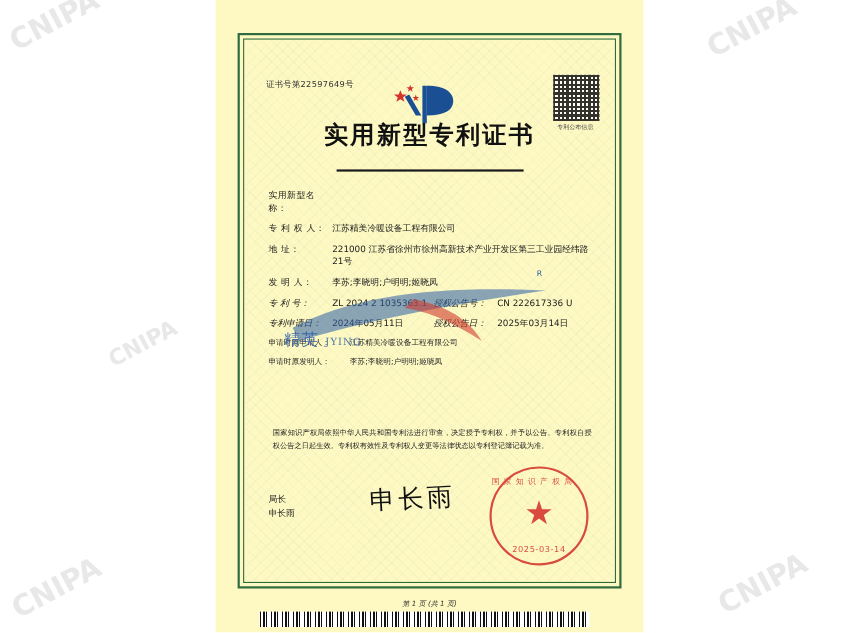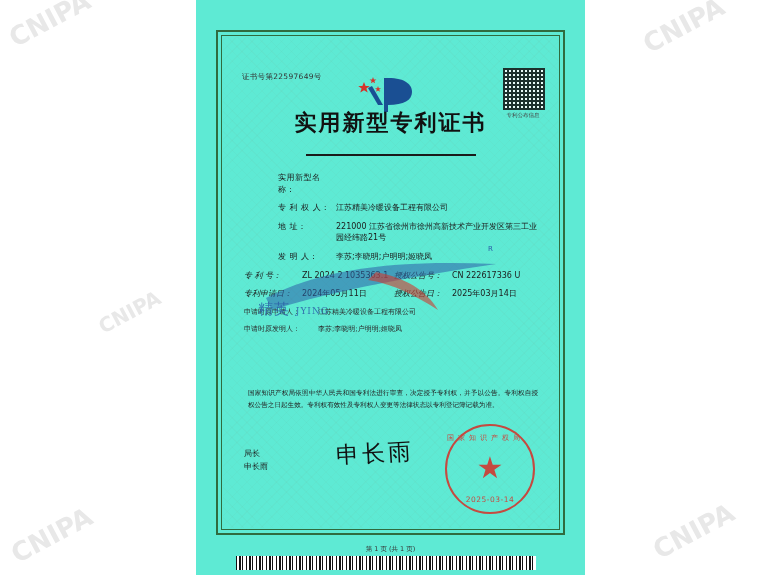--- a/index.html
+++ b/index.html
@@ -12,21 +12,21 @@
   .page{
     position:relative;
     width:781px;height:575px;
     background:#ffffff;
   }
   
   .sheet{
     position:absolute;
     left:196px;top:0px;
     width:389px;height:575px;
-    background:#5eead4;
+    background:#fef9c3;
     overflow:hidden;
   }
   
   .border-outer{
     position:absolute;
     left:20px;top:30px;
     width:349px;height:505px;
     border:2px solid #2f6b3f;
     box-sizing:border-box;
   }
@@ -84,21 +84,20 @@
   }
   
   .fields{
     position:absolute;left:48px;top:172px;width:300px;
     font-size:8px;color:#1b1b1b;line-height:1.45;
   }
   .row{display:flex;margin-bottom:7px;}
   .lbl{
     width:58px;flex:none;
     letter-spacing:.5px;
-    margin-left:34px;
   }
   .val{flex:1;}
   .row2{display:flex;margin-bottom:7px;}
   .half{display:flex;flex:1;}
   .lbl-s{width:58px;flex:none;font-style:italic;}
   .val-s{flex:1;}
   .tiny{font-size:7px;color:#2b2b2b;}
   
   .wm{
     position:absolute;left:60px;top:248px;width:260px;height:80px;
@@ -144,21 +143,21 @@
   .seal .toptext{
     position:absolute;left:0;right:0;top:7px;text-align:left;
     font-size:7px;letter-spacing:4px;
   }
   .seal .datetext{
     position:absolute;left:0;right:0;bottom:8px;text-align:center;
     font-size:7.5px;letter-spacing:.5px;
   }
   .pagefoot{
     position:absolute;left:0;right:0;top:545px;text-align:center;
-    font-size:6.5px;color:#333;
+    font-size:6.5px;color:#333;font-style:italic;
   }
   
   .barcode{
     position:absolute;left:236px;top:556px;width:300px;height:14px;
     background:repeating-linear-gradient(90deg,
       #111 0 1px, #fff 1px 3px, #111 3px 5px, #fff 5px 6px,
       #111 6px 7px, #fff 7px 10px);
   }
   
   .pgwm{

